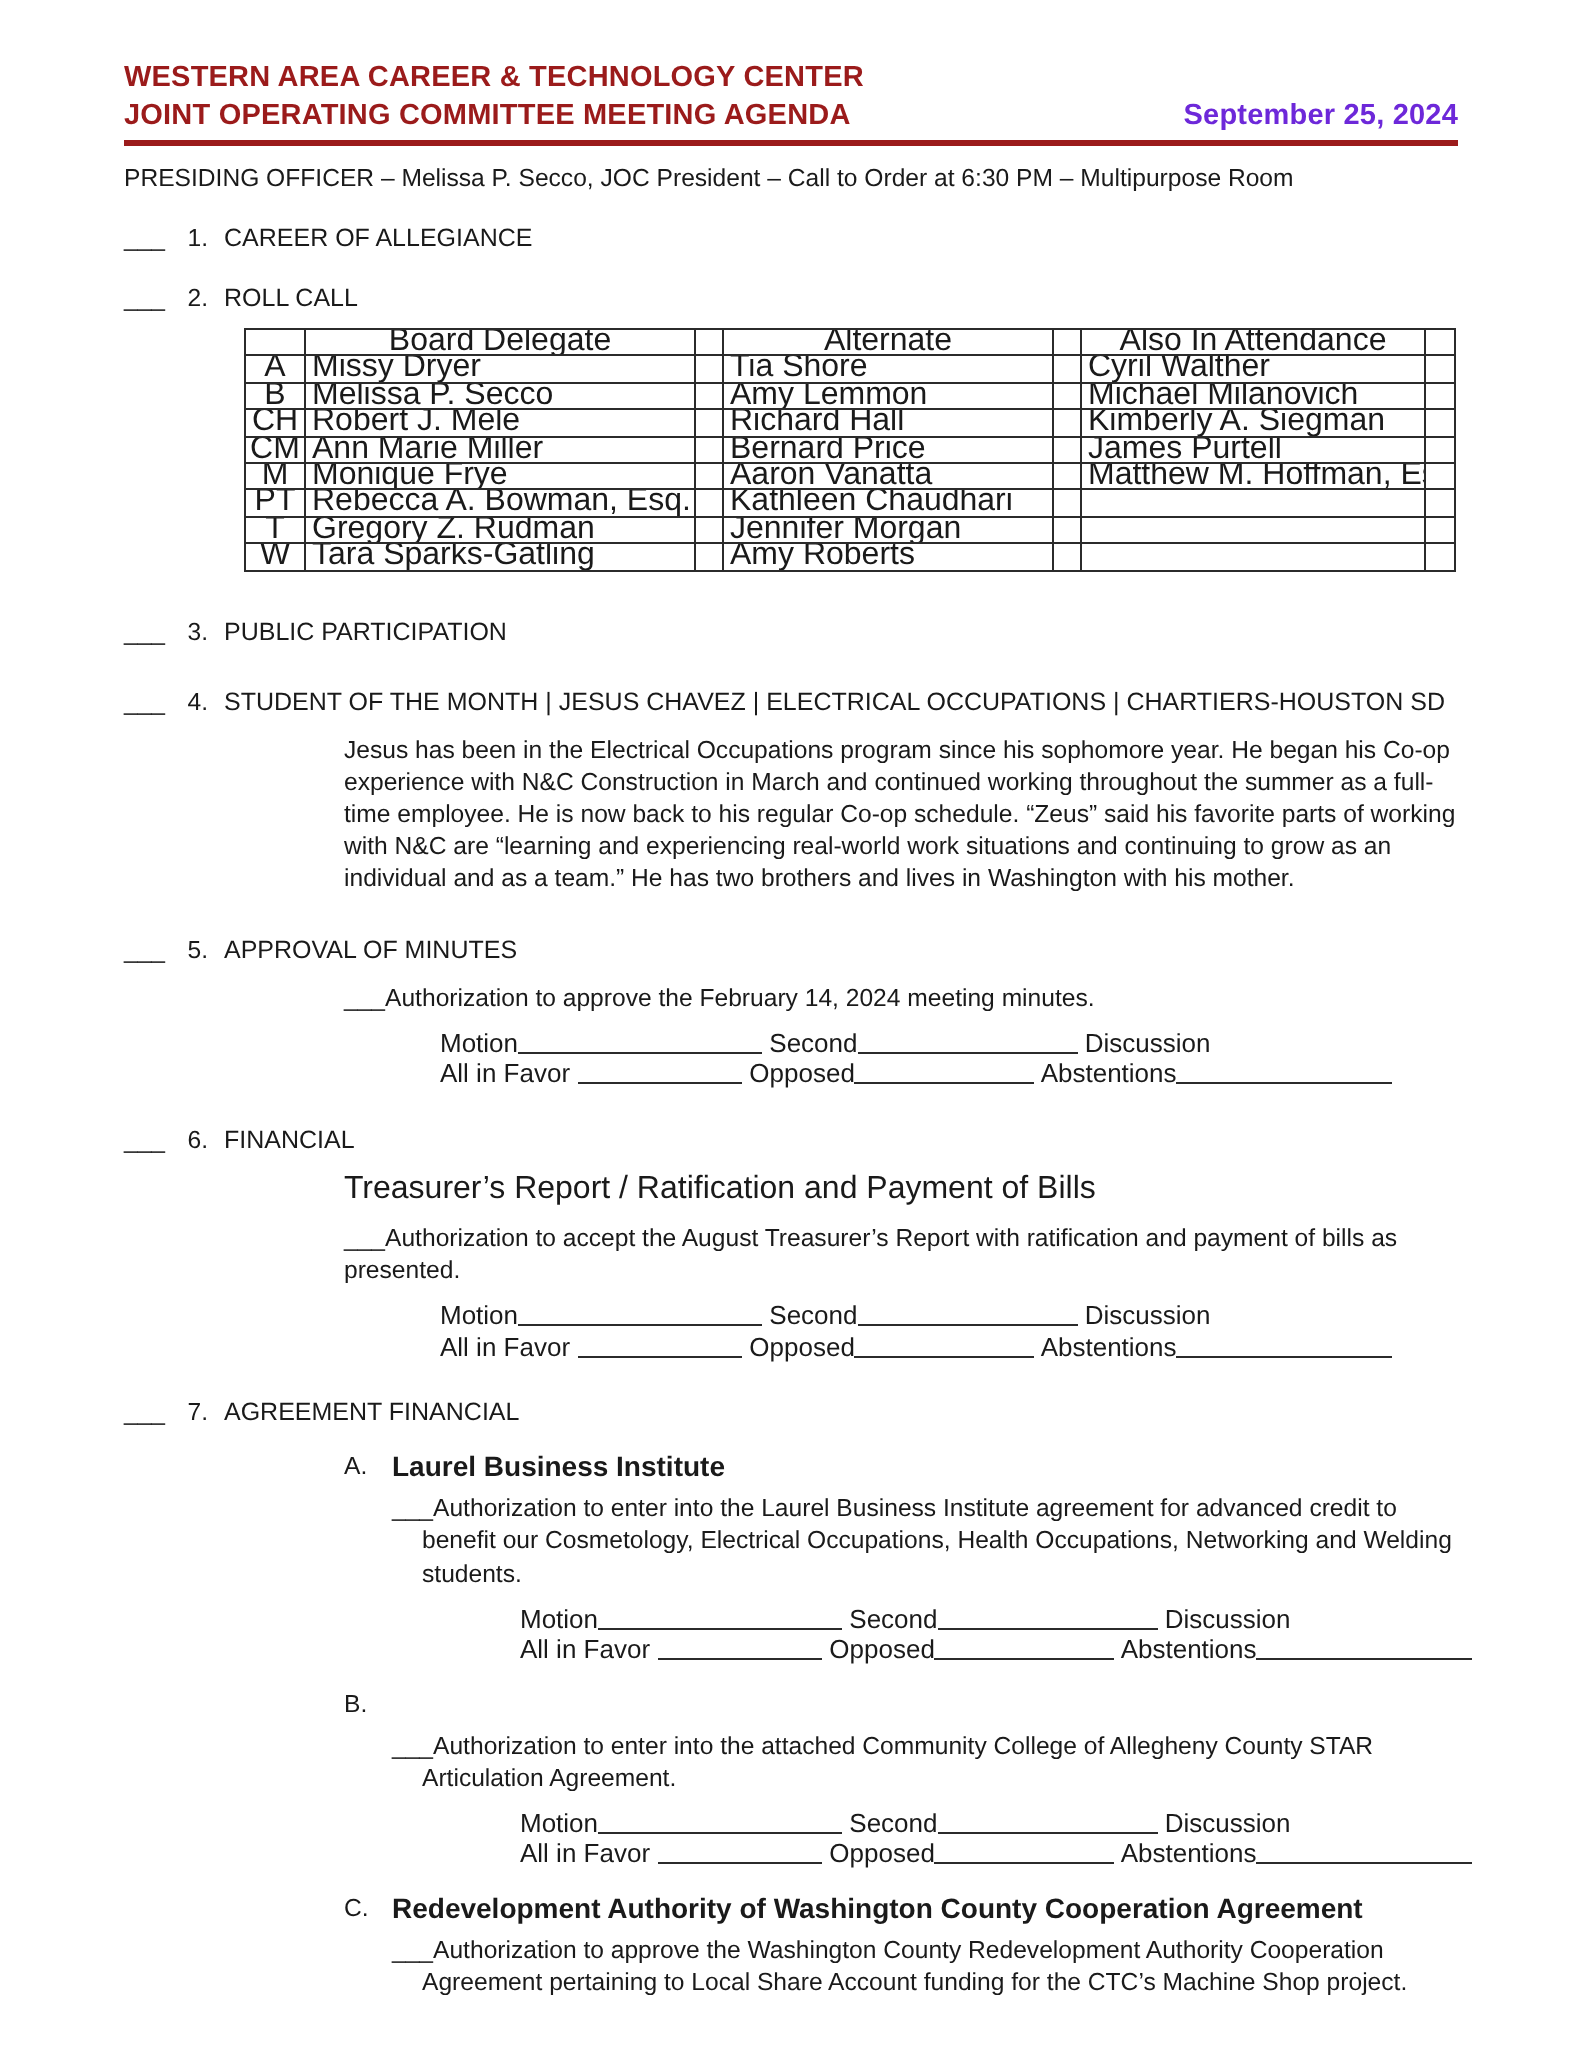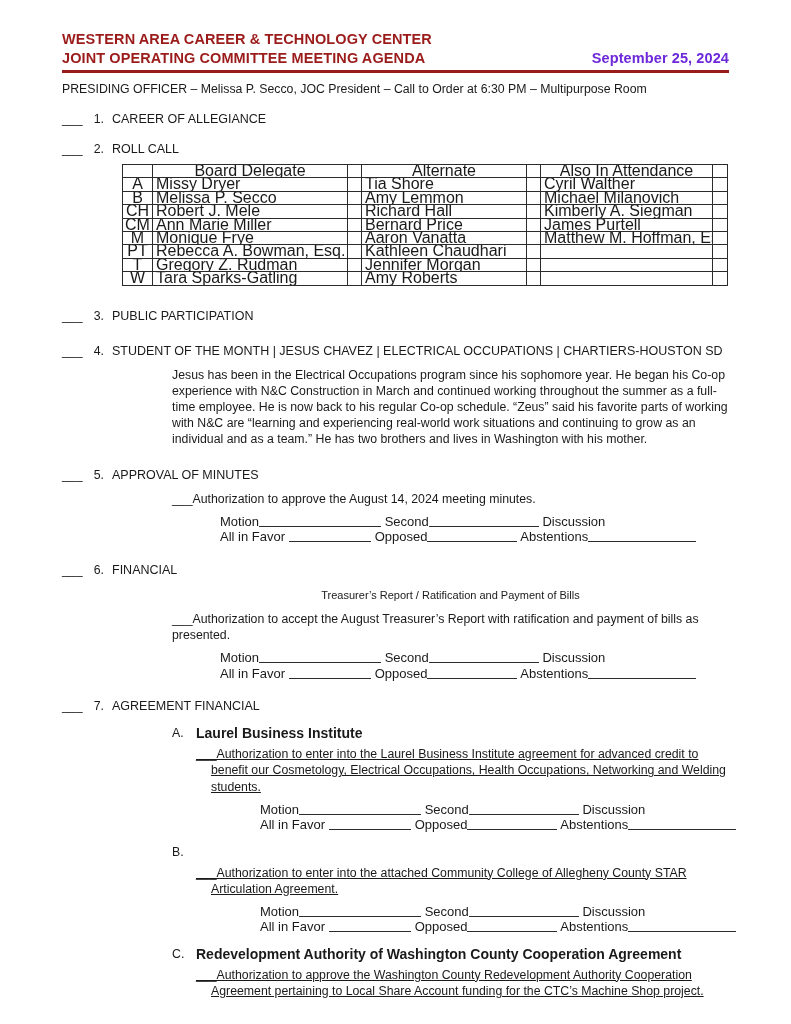--- a/index.html
+++ b/index.html
@@ -119,25 +119,24 @@
 
   
   .para {
     font-size: 12.3px;
     line-height: 16.2px;
     margin-top: 8px;
     margin-left: 110px;
     max-width: 617px;
   }
   .sub-line {
-    font-size: 11px;
+    font-size: 16px;
     line-height: 16.2px;
     margin-top: 9px;
     margin-left: 110px;
-    text-align: center;
   }
   .auth-line {
     font-size: 12.3px;
     line-height: 16.2px;
     margin-top: 8px;
     margin-left: 110px;
     max-width: 620px;
   }
 
   
@@ -184,21 +183,20 @@
     margin-top: 5px;
     margin-left: 134px;
     font-size: 12.3px;
     line-height: 16.2px;
     max-width: 590px;
   }
   .sub-auth .hang {
     display: block;
     text-indent: -15px;
     padding-left: 15px;
-    text-decoration: underline;
   }
   .motion-block.deep {
     margin-left: 198px;
   }
 </style>
 </head>
 <body>
 
 <div class="page">
 
@@ -337,21 +335,21 @@
     <span class="item-num">4.</span>
     <span class="item-title">STUDENT OF THE MONTH | JESUS CHAVEZ | ELECTRICAL OCCUPATIONS | CHARTIERS-HOUSTON SD</span>
   </div>
   <div class="para">Jesus has been in the Electrical Occupations program since his sophomore year. He began his Co-op experience with N&amp;C Construction in March and continued working throughout the summer as a full-time employee. He is now back to his regular Co-op schedule. “Zeus” said his favorite parts of working with N&amp;C are “learning and experiencing real-world work situations and continuing to grow as an individual and as a team.” He has two brothers and lives in Washington with his mother.</div>
 
   <div class="item" style="margin-top:19px">
     <span class="item-blank">___</span>
     <span class="item-num">5.</span>
     <span class="item-title">APPROVAL OF MINUTES</span>
   </div>
-  <div class="auth-line">___Authorization to approve the August 14, 2024 meeting minutes.</div>
+  <div class="auth-line">___Authorization to approve the February 14, 2024 meeting minutes.</div>
 
   <div class="motion-block">
     <div class="row">
       <span>Motion</span><span class="fill f-motion"></span>
       <span>Second</span><span class="fill f-second"></span>
       <span>Discussion</span>
     </div>
     <div class="row">
       <span>All in Favor</span><span class="fill f-favor"></span>
       <span>Opposed</span><span class="fill f-opposed"></span>

